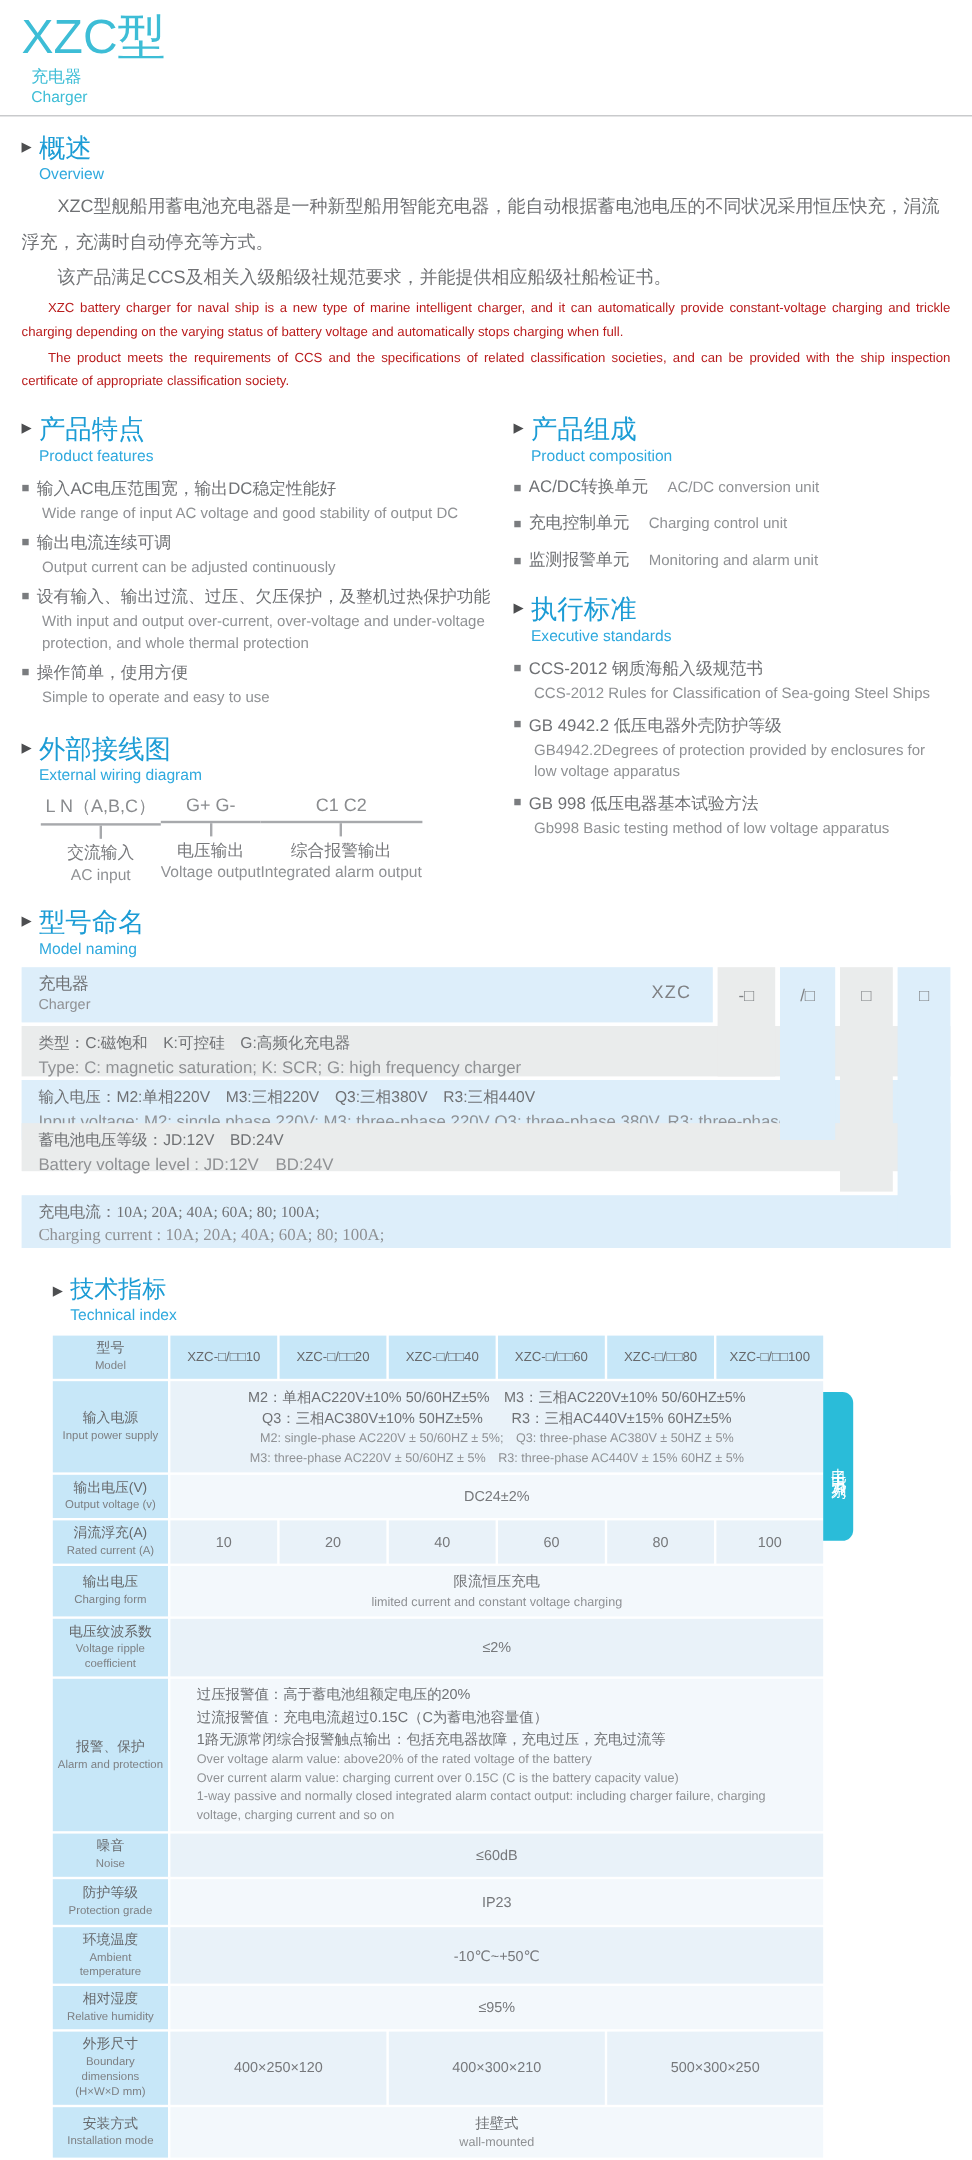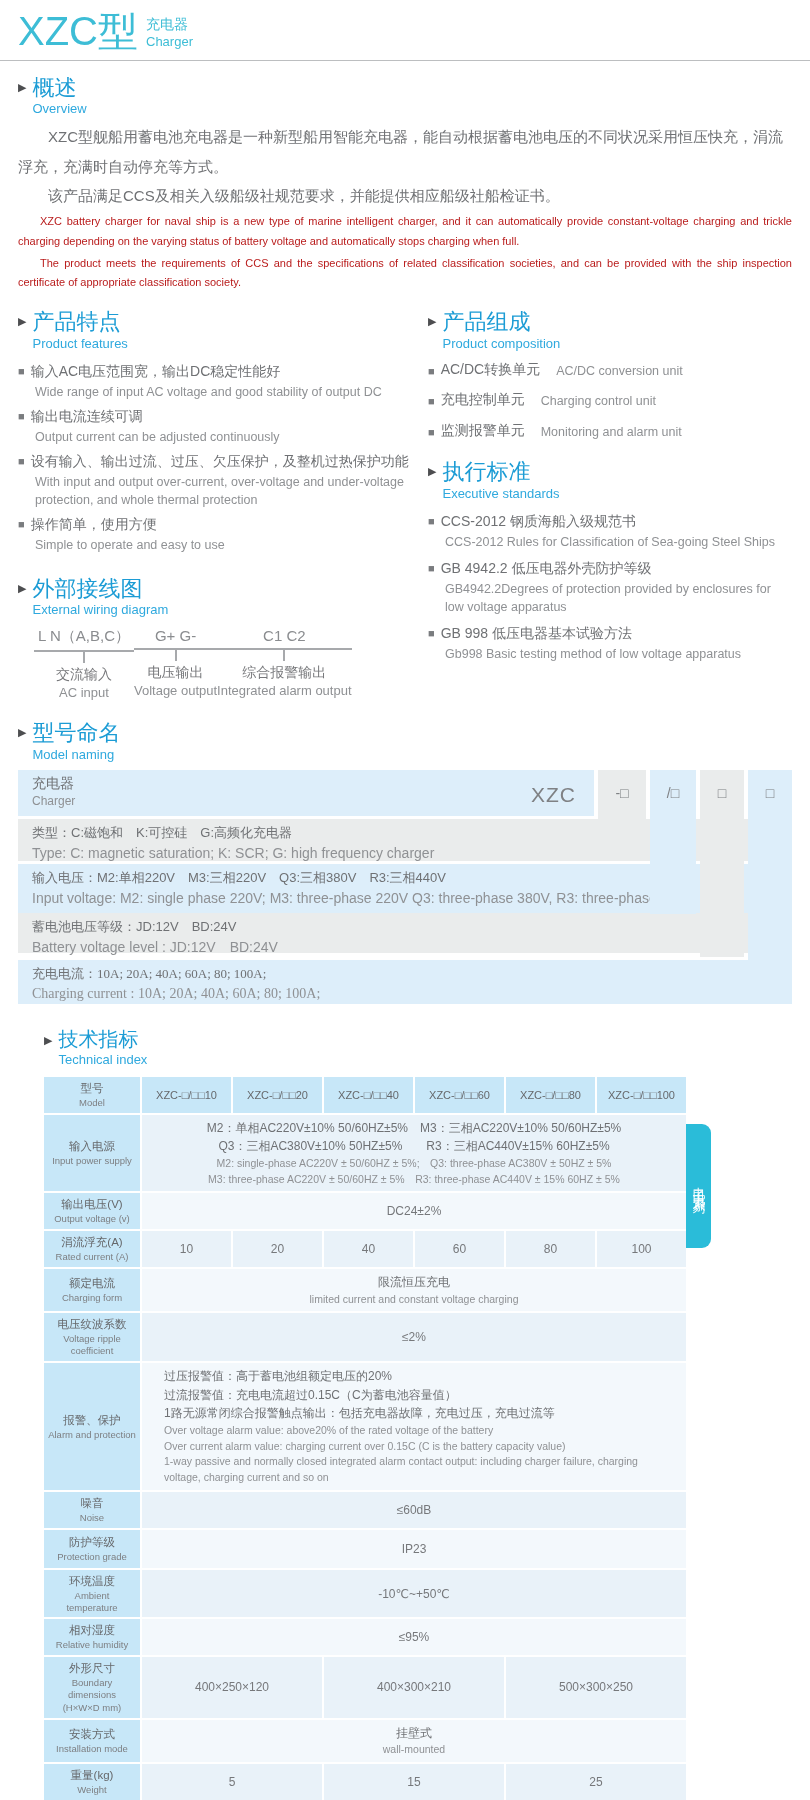--- a/index.html
+++ b/index.html
@@ -1,19 +1,19 @@
 <!DOCTYPE html>
 <html><head>
 <meta charset="utf-8">
 <style>
   html,body{margin:0;padding:0;background:#fff;}
   .page{position:relative;width:810px;height:1800px;background:#fff;overflow:hidden;
         font-family:"Liberation Sans","DejaVu Sans",sans-serif;}
   
-  .pagehead{display:flex;align-items:center;padding:10px 18px 0 18px;}
+  .pagehead{display:flex;align-items:flex-start;padding:10px 18px 0 18px;flex-direction:column;}
   .t-model{font-size:40px;line-height:1.05;color:#3dbdd6;}
   .t-sub{display:flex;flex-direction:column;margin-left:8px;margin-top:3px;}
   .t-sub-zh{font-size:14px;color:#3dbdd6;}
   .t-sub-en{font-size:13px;color:#3dbdd6;}
   .rule{border-top:1px solid #bcbec0;margin-top:8px;}
   
   .sec-head{display:flex;align-items:flex-start;margin-bottom:6px;}
   .tri{color:#4d4e50;font-size:11px;margin:7px 6px 0 0;line-height:1;}
   .h-zh{font-size:22px;color:#1c9cd5;line-height:1.15;}
   .h-en{font-size:13px;color:#2fa9de;margin-top:1px;}
@@ -44,25 +44,25 @@
   .stem{width:2px;height:11px;background:#a7a9ac;margin:0 auto;}
   .term-zh{font-size:14px;color:#77787b;margin-top:3px;}
   .term-en{font-size:13px;color:#8f9194;margin-top:1px;}
   
   .sec-naming{margin:20px 18px 0 18px;}
   .naming-table{position:relative;height:234px;margin-top:8px;}
   .nrow1{position:absolute;left:0;top:0;width:576px;height:46px;background:#ddeefa;}
   .nprod{position:absolute;left:14px;top:5px;}
   .np-zh{font-size:14px;color:#6f7174;}
   .np-en{font-size:12px;color:#8f9194;margin-top:1px;}
-  .nprefix{position:absolute;right:18px;top:13px;font-size:21px;color:#7f8184;letter-spacing:1px;}
+  .nprefix{position:absolute;right:18px;top:13px;font-size:15px;color:#7f8184;letter-spacing:1px;}
   .nr{position:absolute;left:0;width:100%;box-sizing:border-box;padding:5px 0 0 14px;}
   .nr2{top:49px;height:42px;background:#eaecec;}
   .nr3{top:94px;height:50px;background:#ddeefa;}
-  .nr4{top:143px;height:40px;background:#eaecec;}
+  .nr4{top:130px;height:40px;background:#eaecec;}
   .nr5{top:190px;height:44px;background:#ddeefa;font-family:Liberation Serif, serif;}
   .nr-zh{font-size:13px;color:#6f7174;}
   .nr-en{font-size:14px;color:#8f9194;margin-top:3px;}
   .band{position:absolute;top:0;text-align:center;font-size:14px;color:#7f8184;line-height:46px;}
   .b1{left:580px;width:48px;height:91px;background:#eaecec;}
   .b2{left:632px;width:46px;height:144px;background:#ddeefa;}
   .b3{left:682px;width:44px;height:187px;background:#eaecec;}
   .b4{left:730px;width:44px;height:234px;background:#ddeefa;}
   
   .sec-tech{position:relative;margin:24px 0 0 44px;width:642px;}
@@ -343,21 +343,21 @@
         <div class="le">Rated current (A)</div>
       </div>
       <div class="tc v1 val">10</div>
       <div class="tc v1 val">20</div>
       <div class="tc v1 val">40</div>
       <div class="tc v1 val">60</div>
       <div class="tc v1 val">80</div>
       <div class="tc v1 val">100</div>
 
       <div class="tc lbl mh-e">
-        <div class="lz">额定电流</div>
+        <div class="lz">输出电压</div>
         <div class="le">Charging form</div>
       </div>
       <div class="tc v2 s6">
         <div class="zh-line">限流恒压充电</div>
         <div class="en-line">limited current and constant voltage charging</div>
       </div>
 
       <div class="tc lbl mh-b">
         <div class="lz">电压纹波系数</div>
         <div class="le">Voltage ripple coefficient</div>

